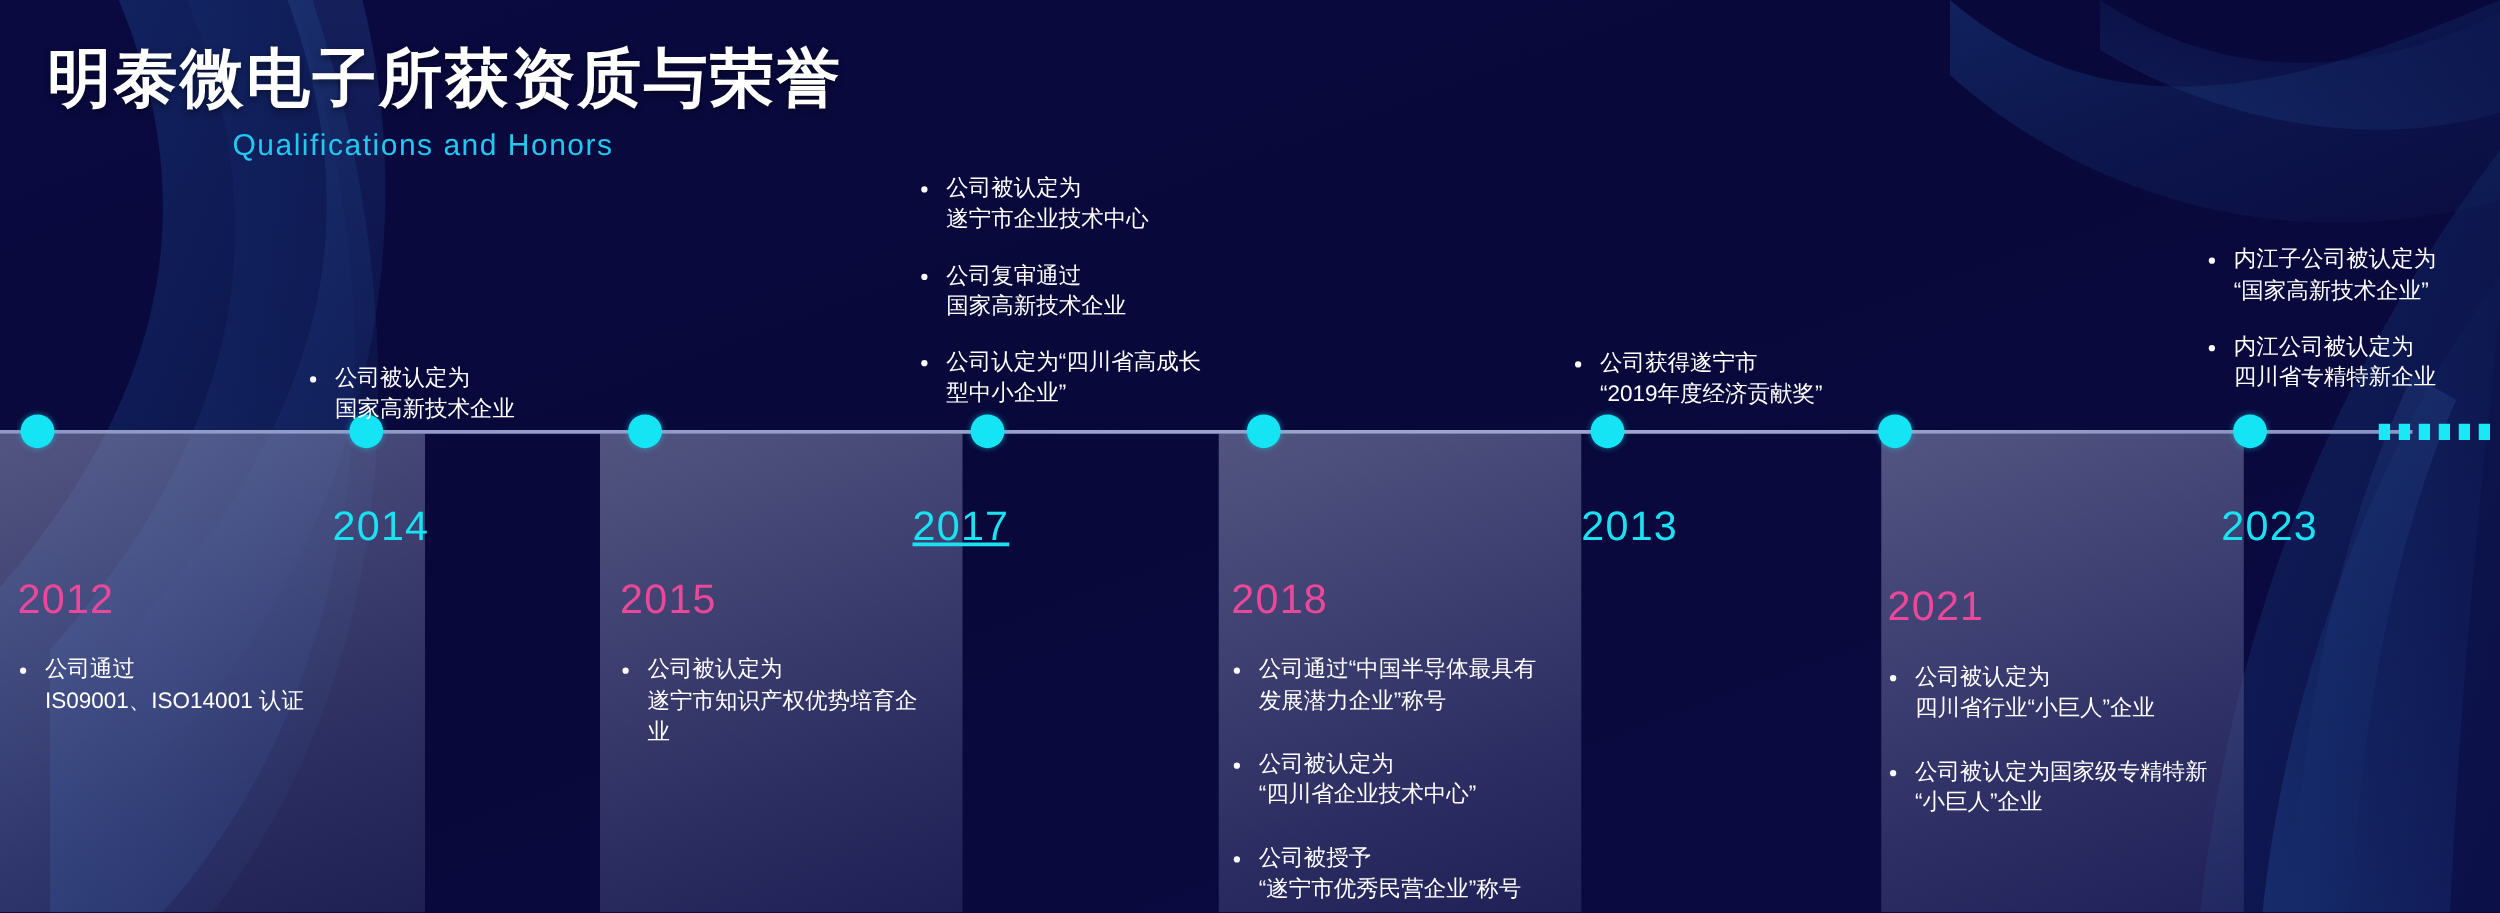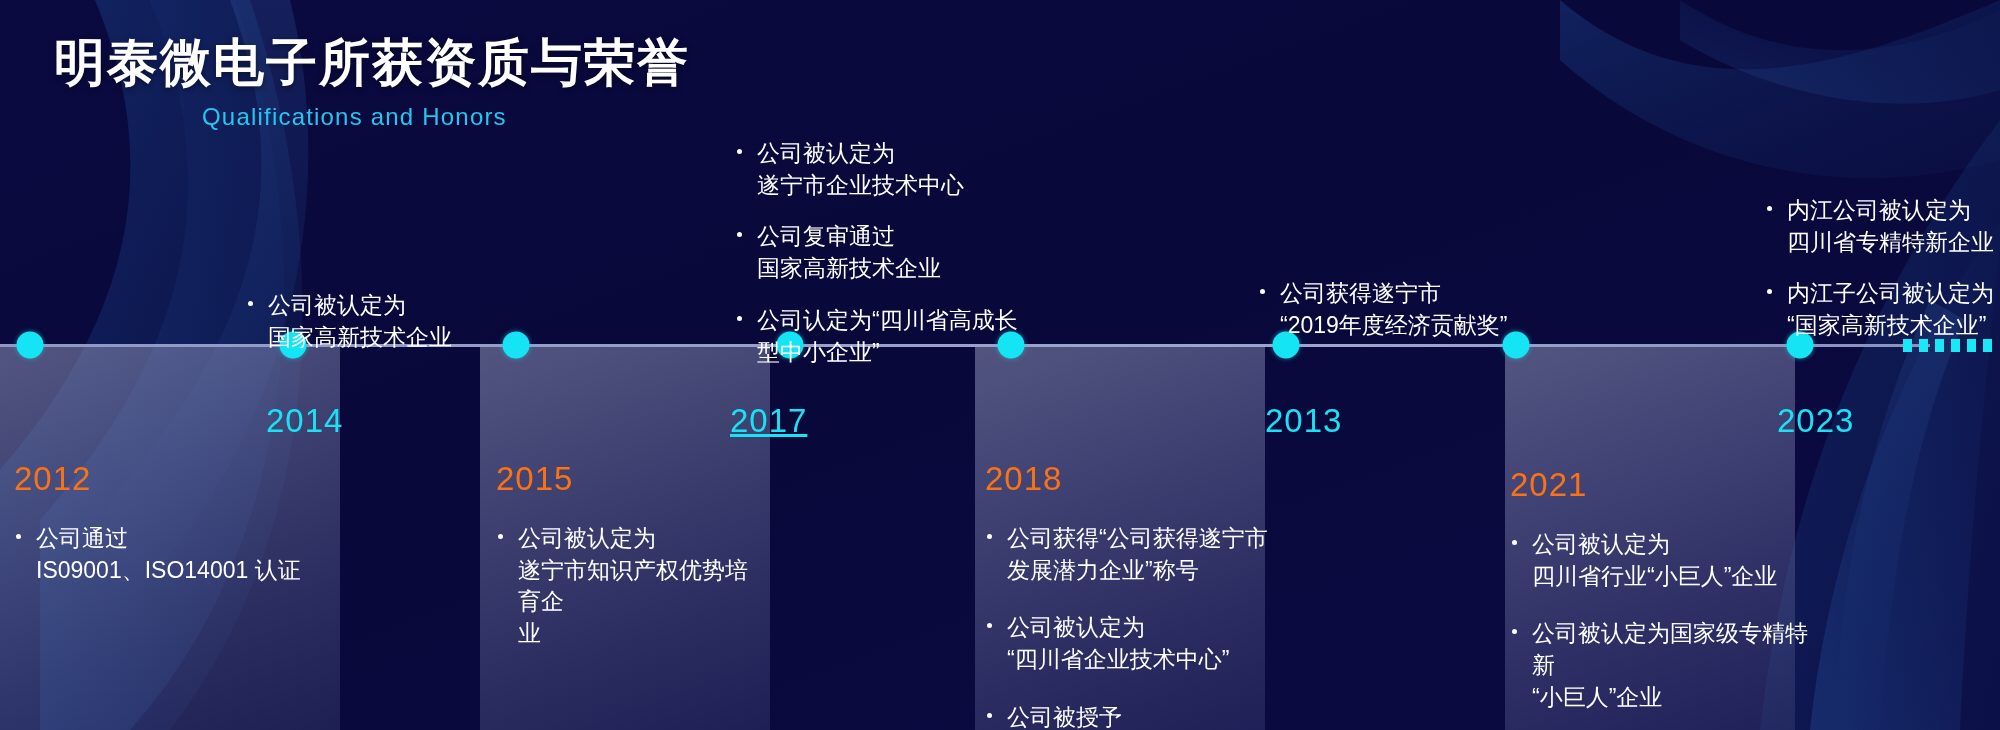--- a/index.html
+++ b/index.html
@@ -25,21 +25,20 @@
     height: 730px;
     pointer-events: none;
   }
 
   
   .title-block {
     position: absolute;
     left: 38px;
     top: 34px;
     z-index: 40;
-    margin-left: 16px;
   }
   .main-title {
     color: #ffffff;
     font-size: 51px;
     font-weight: bold;
     letter-spacing: 2px;
     line-height: 1.15;
     white-space: nowrap;
     text-shadow: 0 2px 6px rgba(0,0,0,0.45);
   }
@@ -97,21 +96,21 @@
     z-index: 10;
     background: linear-gradient(160deg, rgba(156,160,196,0.50) 0%, rgba(128,132,178,0.46) 35%, rgba(96,100,152,0.40) 70%, rgba(70,74,128,0.34) 100%);
   }
 
   
   .group {
     position: absolute;
     z-index: 35;
   }
   .year {
-    color: #f97316;
+    color: #ec4899;
     font-size: 33px;
     letter-spacing: 1px;
     line-height: 1;
     white-space: nowrap;
   }
   .year-above {
     position: absolute;
     z-index: 35;
     color: #19e2f2;
     font-size: 33px;
@@ -121,21 +120,21 @@
     margin-top: 42px;
   }
   ul.bullets {
     list-style: none;
     margin: 0;
     padding: 0;
   }
   ul.bullets li {
     position: relative;
     color: #ffffff;
-    font-size: 23px;
+    font-size: 18px;
     line-height: 1.38;
     padding-left: 22px;
     margin-bottom: 20px;
     white-space: pre-line;
   }
   ul.bullets li:last-child { margin-bottom: 0; }
   ul.bullets li::before {
     content: "";
     position: absolute;
     left: 2px;
@@ -238,24 +237,24 @@
   <div class="group above" style="left:1258px;top:278px;">
     <ul class="bullets">
       <li>公司获得遂宁市
 “2019年度经济贡献奖”</li>
     </ul>
   </div>
   <div class="year-above" style="left:1265px;top:362px;">2013</div>
 
   <div class="group above" style="left:1765px;top:195px;">
     <ul class="bullets">
+      <li>内江子公司被认定为
+“国家高新技术企业”</li>
       <li>内江公司被认定为
 四川省专精特新企业</li>
-      <li>内江子公司被认定为
-“国家高新技术企业”</li>
     </ul>
   </div>
   <div class="year-above" style="left:1777px;top:362px;">2023</div>
 
   <div class="group below" style="left:14px;top:462px;">
     <div class="year">2012</div>
     <ul class="bullets" style="margin-top:28px;">
       <li>公司通过
 IS09001、ISO14001 认证</li>
     </ul>
@@ -266,21 +265,21 @@
     <ul class="bullets" style="margin-top:28px;">
       <li>公司被认定为
 遂宁市知识产权优势培育企
 业</li>
     </ul>
   </div>
 
   <div class="group below" style="left:985px;top:462px;width:290px;">
     <div class="year">2018</div>
     <ul class="bullets" style="margin-top:28px;">
-      <li>公司获得“公司获得遂宁市
+      <li>公司通过“中国半导体最具有
 发展潜力企业”称号</li>
       <li>公司被认定为
 “四川省企业技术中心”</li>
       <li>公司被授予
 “遂宁市优秀民营企业”称号</li>
     </ul>
   </div>
 
   <div class="group below" style="left:1510px;top:468px;width:310px;">
     <div class="year">2021</div>

